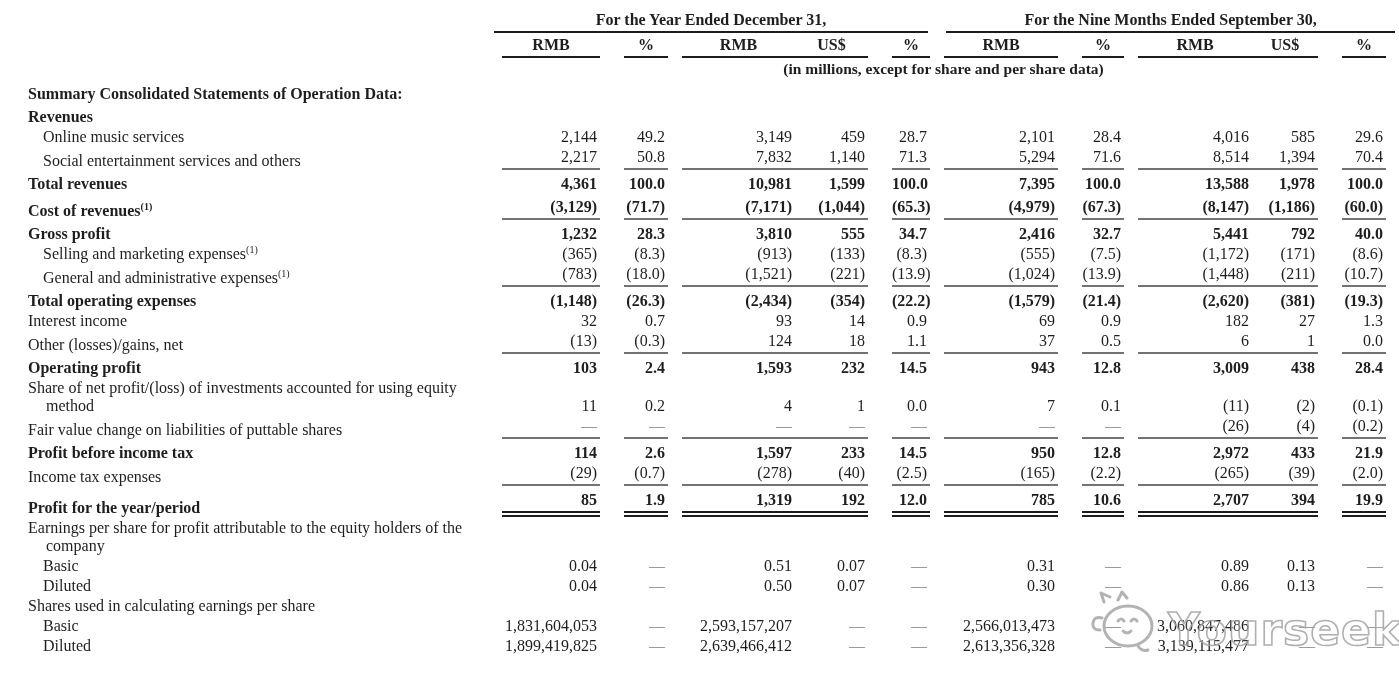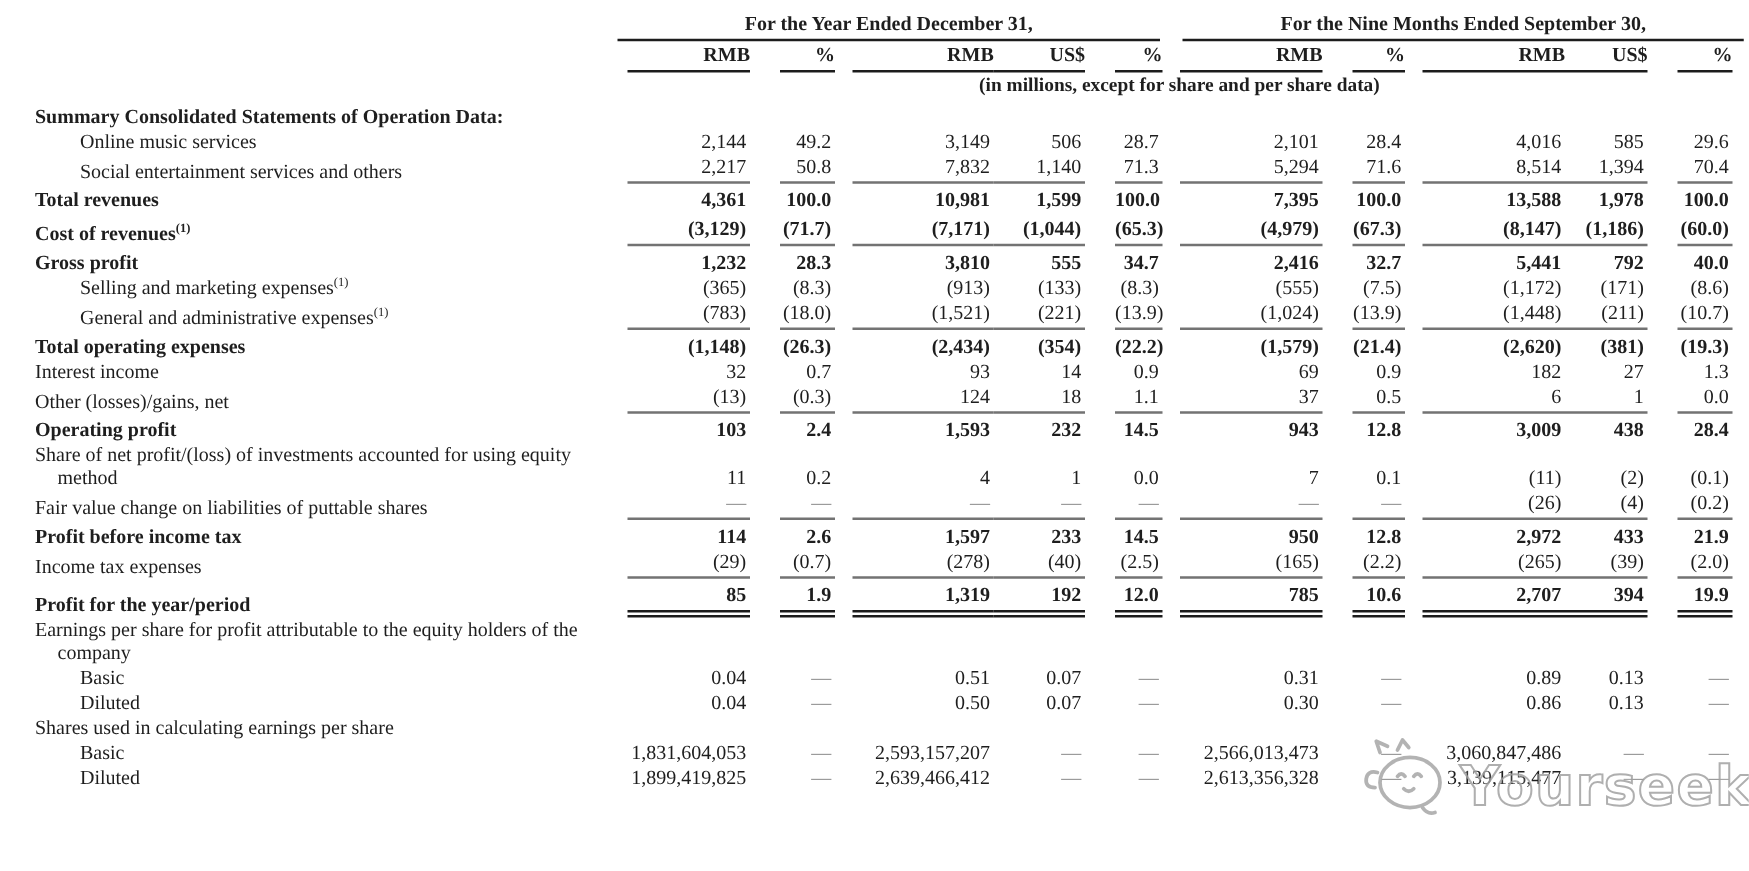--- a/index.html
+++ b/index.html
@@ -42,38 +42,38 @@
     border-bottom:2.5px solid #1c1c1c;
     padding-bottom:2px;
     font-weight:bold;
   }
   .g1 { margin-left:6px;  margin-right:2px; }
   .g2 { margin-left:16px; margin-right:4px; }
   .y1 { margin-left:10px; margin-right:1px; }
   .y2 { margin-left:20px; margin-right:2px; }
   .y3 { margin-left:20px; margin-right:4px; }
   .y4 { margin-left:16px; margin-right:13px; }
-  .uin { border-bottom-width:2px;text-align:right; }
+  .uin { border-bottom-width:2px; }
 
   
   .rmb  { margin-left:14px; }
   .pct  { margin-left:24px; }
   .usd  { }
   .pctl { margin-left:24px; margin-right:13px; }
 
   th.note {
     text-align:center;
     font-size:15.5px;
     padding-top:2px;
     padding-bottom:2px;
   }
 
   
   td.lab { padding-left:28px; text-align:left; }
-  td.lab.ind { padding-left:64px;margin-left:28px; }
+  td.lab.ind { padding-left:43px;margin-left:28px; }
   td { padding-top:2px; }
   tr.b td { font-weight:bold; padding-top:5px; }
   sup { font-size:10px; line-height:0; vertical-align:super; }
   .l2 { padding-left:18px; }
 
   td.val .in {
     text-align:right;
     padding-right:3px;
     white-space:nowrap;
   }
@@ -166,33 +166,36 @@
       </tr>
       <tr>
         <th></th>
         <th colspan="10" class="note">(in millions, except for share and per share data)</th>
       </tr>
     </thead>
     <tbody>
         <tr class="b">
           <td class="lab" colspan="11">Summary Consolidated Statements of Operation Data:</td>
         </tr>
+        <tr class="b">
+          <td class="lab" colspan="11">Revenues</td>
+        </tr>
         <tr>
           <td class="lab ind">Online music services</td>
           <td class="val">
             <div class="in rmb">2,144</div>
           </td>
           <td class="val">
             <div class="in pct">49.2</div>
           </td>
           <td class="val">
             <div class="in rmb">3,149</div>
           </td>
           <td class="val">
-            <div class="in usd">506</div>
+            <div class="in usd">459</div>
           </td>
           <td class="val">
             <div class="in pct">28.7</div>
           </td>
           <td class="val">
             <div class="in rmb">2,101</div>
           </td>
           <td class="val">
             <div class="in pct">28.4</div>
           </td>

